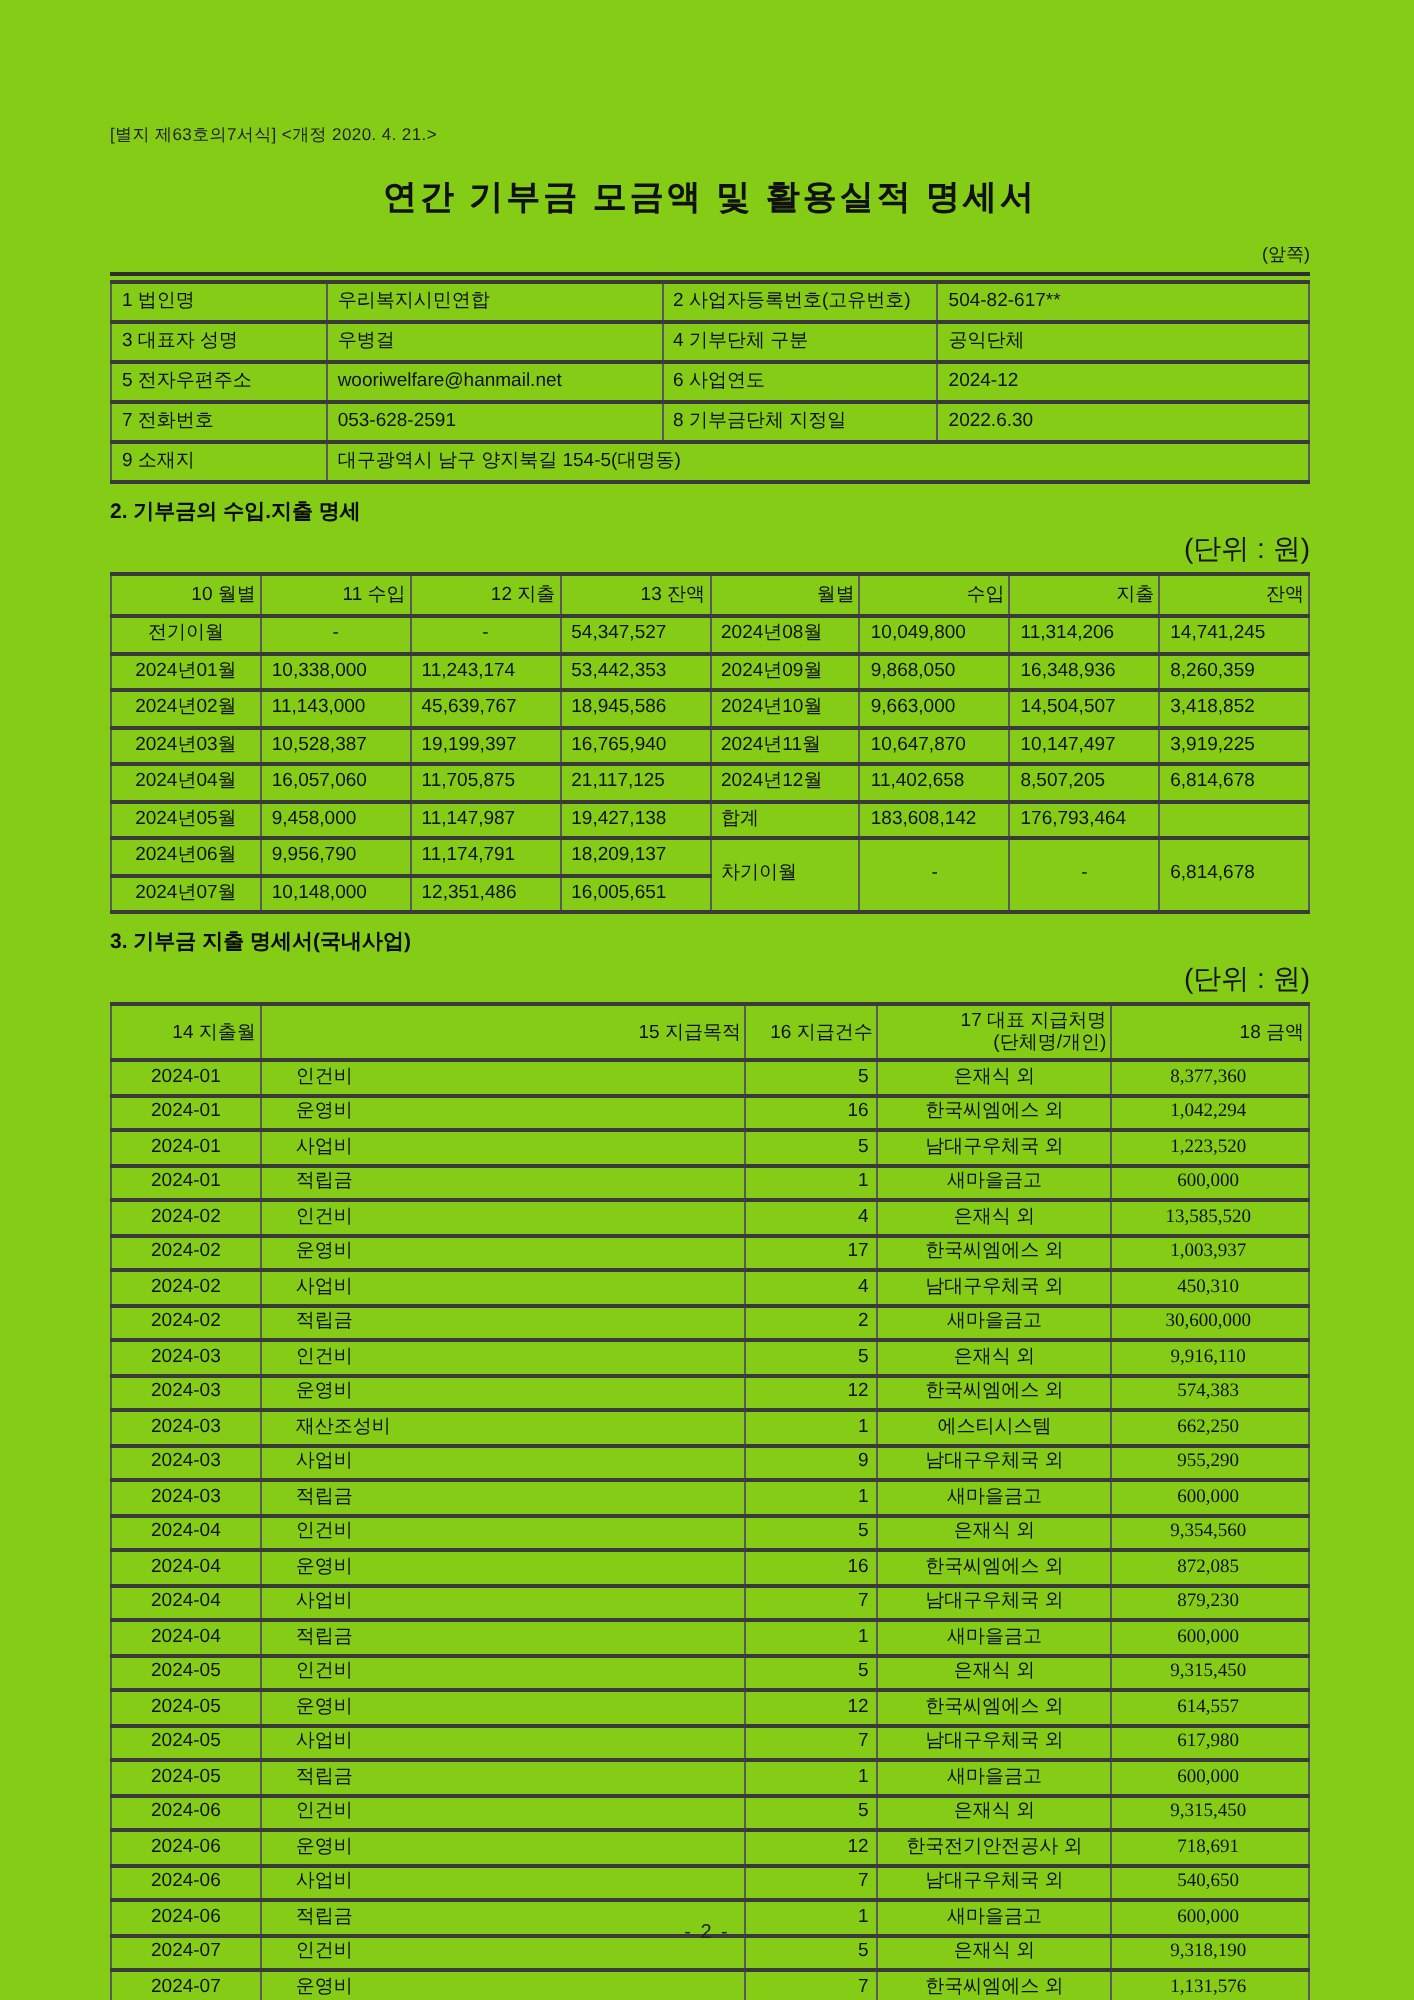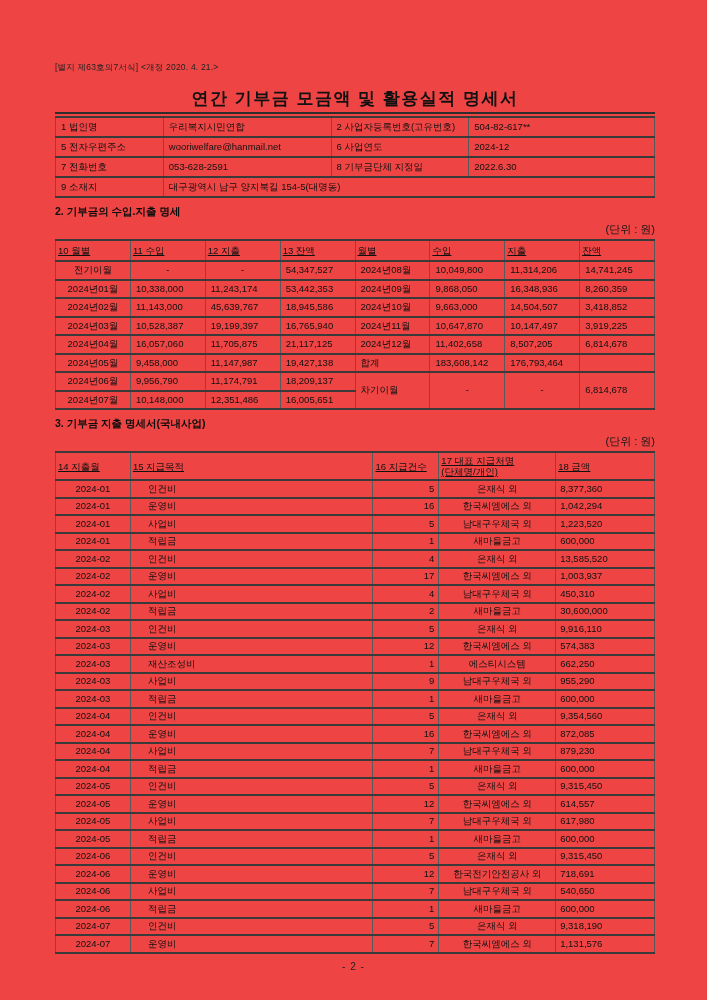--- a/index.html
+++ b/index.html
@@ -1,95 +1,102 @@
 <!DOCTYPE html>
 <html><head>
 <meta charset="utf-8">
 <style>
   * { margin:0; padding:0; box-sizing:border-box; }
   html,body { background:#e8e8e8; }
   .page {
     position:relative; width:707px; height:1000px; margin:0 auto;
-    background:#ef4444; color:#151515;
+    background:#84cc16; color:#151515;
     font-family:"Liberation Sans","DejaVu Sans",sans-serif;
     overflow:hidden;
   }
   .content { padding:62px 52px 0 55px; }
   .form-note { font-size:8.5px; color:#222; letter-spacing:0.2px; }
   .title {
     margin-top:13px; text-align:center; font-size:17px; font-weight:700;
     letter-spacing:1.5px; color:#111;
   }
   .side-note { margin-top:11px; text-align:right; font-size:9px; }
   .top-rule { margin-top:2px; border-bottom:2px solid #2e2e2e; }
   .section-title { font-weight:700; font-size:10.5px; margin-top:3px; color:#0d0d0d; }
-  .unit-note { text-align:right; font-size:11px; margin:3px 0 2px 0; }
+  .unit-note { text-align:right; font-size:14px; margin:3px 0 2px 0; }
 
   table.tbl {
     width:100%; border-collapse:collapse; table-layout:fixed;
     font-size:9.5px; color:#111;
   }
   .tbl th, .tbl td {
     border-left:1px solid #5a5a5a; border-right:1px solid #5a5a5a;
     border-top:2px solid #3a3a3a; border-bottom:2px solid #3a3a3a;
     overflow:hidden; white-space:nowrap;
   }
-  .tbl th { font-weight:400; text-align:left; white-space:pre-line; line-height:11px; padding:2px 2px;text-decoration:underline; }
+  .tbl th { font-weight:400; text-align:right; white-space:pre-line; line-height:11px; padding:2px 2px; }
 
   
   #tbl-basic { margin-top:2px;border-radius:28px; }
   #tbl-basic td { padding:3px 5px; line-height:12px; text-align:left; }
 
   
   #tbl-monthly td { padding:2px 5px; line-height:12.5px; }
   #tbl-monthly td:nth-child(n) { }
   #tbl-monthly td:first-child { text-align:center; }
   #tbl-monthly td:nth-child(5) { text-align:left; }
   #tbl-monthly th { padding:4px 2px; }
 
   
   #tbl-expend td { padding:1.5px 4px; line-height:12.5px; }
   #tbl-expend td:nth-child(1) { text-align:center; }
   #tbl-expend td:nth-child(2) { text-align:left; padding-left:17px; }
   #tbl-expend td:nth-child(3) { text-align:right; }
   #tbl-expend td:nth-child(4) { text-align:center; }
-  #tbl-expend td:nth-child(5) { text-align:left; padding-right:6px; }
+  #tbl-expend td:nth-child(5) { text-align:center; padding-right:6px;font-family:Liberation Serif, serif; }
 
   
   .tbl td.ac { text-align:center !important; }
 
   .page-number {
     position:absolute; left:0; bottom:28px; width:100%;
     text-align:center; font-size:10px; letter-spacing:1px; color:#222;
   }
   .mt6 { margin-top:7px; }
 </style>
 </head>
 <body>
 
 <div class="page">
   <div class="content">
 
     <div class="form-note">[별지 제63호의7서식] &lt;개정 2020. 4. 21.&gt;</div>
     <div class="title">연간 기부금 모금액 및 활용실적 명세서</div>
+    <div class="side-note">(앞쪽)</div>
     <div class="top-rule"></div>
 
     <table class="tbl" id="tbl-basic">
       <colgroup>
         <col style="width:18%">
           <col style="width:28%">
           <col style="width:23%">
           <col style="width:31%">
       </colgroup>
     <tbody>
           <tr>
             <td>1 법인명</td>
             <td>우리복지시민연합</td>
             <td>2 사업자등록번호(고유번호)</td>
             <td>504-82-617**</td>
+          </tr>
+          <tr>
+            <td>3 대표자 성명</td>
+            <td>우병걸</td>
+            <td>4 기부단체 구분</td>
+            <td>공익단체</td>
           </tr>
           <tr>
             <td>5 전자우편주소</td>
             <td>wooriwelfare@hanmail.net</td>
             <td>6 사업연도</td>
             <td>2024-12</td>
           </tr>
           <tr>
             <td>7 전화번호</td>
             <td>053-628-2591</td>

